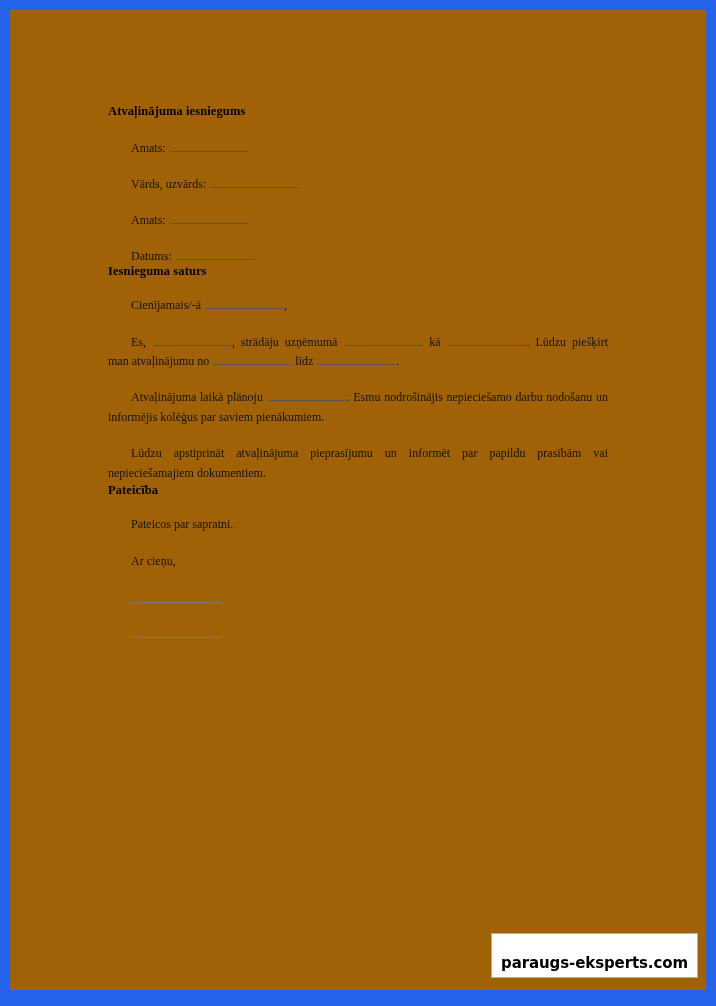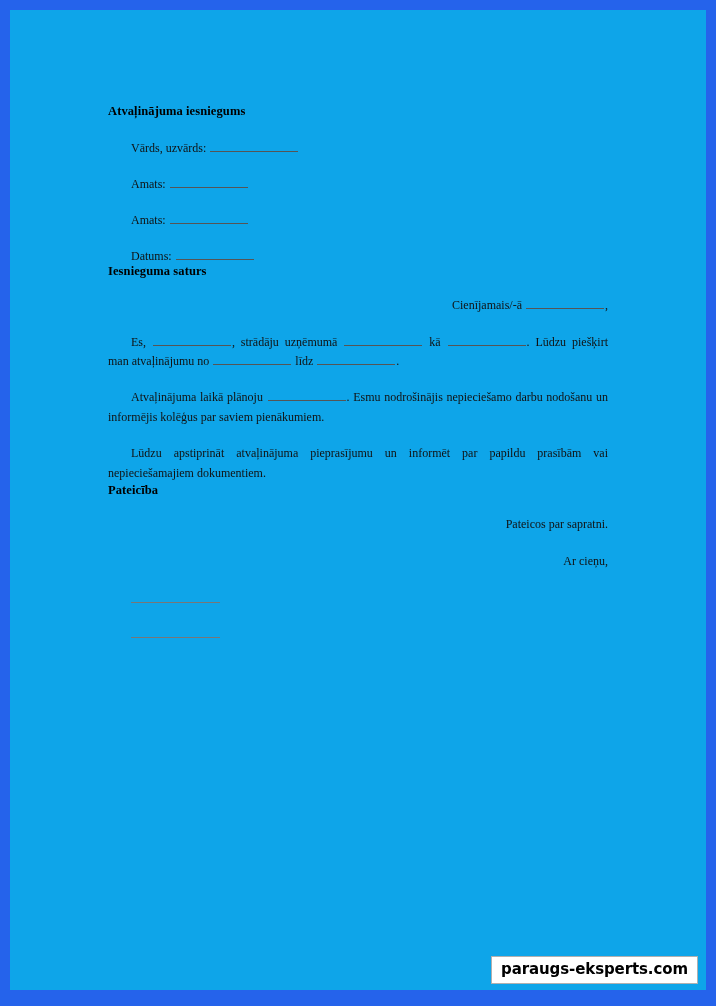--- a/index.html
+++ b/index.html
@@ -23,21 +23,21 @@
     height: 1006px;
     background: #2563eb;
     padding: 10px 10px 16px 10px;
   }
 
   
   #document-sheet {
     position: relative;
     width: 100%;
     height: 100%;
-    background: #0ea5e9;
+    background: #a16207;
     overflow: hidden;
   }
 
   
   #doc-content {
     position: absolute;
     left: 98px;
     top: 94px;
     width: 500px;
   }
@@ -78,69 +78,69 @@
 
   p.body-par {
     font-size: 12px;
     line-height: 1.62;
     color: #111111;
     margin: 0;
     text-align: justify;
     text-indent: 23px;
     margin-top: 17px;
   }
-  p.body-par.no-justify { text-align: right; }
+  p.body-par.no-justify { text-align: left; }
 
   p.body-par .blank { height: 0.88em; }
 
   
   .sig-line {
     width: 89px;
     height: 0;
     border-bottom: 1px solid #777777;
     margin-left: 23px;
   }
   .sig-line.first { margin-top: 31px; }
   .sig-line.second { margin-top: 34px; }
 
   
   #watermark-badge {
     position: absolute;
     right: 8px;
-    bottom: 6px;
+    bottom: 12px;
     background: #ffffff;
     border: 1px solid #b0b0b0;
-    padding: 3px 9px 4px 9px;
+    padding: 20px 9px 4px 9px;
     font-family: "DejaVu Sans", "Liberation Sans", sans-serif;
     font-weight: bold;
     font-size: 15px;
     line-height: 1.25;
     color: #000000;
     letter-spacing: -0.1px;
     white-space: nowrap;
   }
 </style>
 </head>
 <body>
 
 <div id="page-frame">
   <div id="document-sheet">
 
     <div id="doc-content">
 
       <h1 class="doc-heading">Atvaļinājuma iesniegums</h1>
 
       <div class="field-row">
-        <span>Vārds, uzvārds:</span>
-        <span class="blank blank-w1"></span>
+        <span>Amats:</span>
+        <span class="blank blank-w2"></span>
       </div>
 
       <div class="field-row">
-        <span>Amats:</span>
-        <span class="blank blank-w2"></span>
+        <span>Vārds, uzvārds:</span>
+        <span class="blank blank-w1"></span>
       </div>
 
 
       <div class="field-row">
         <span>Amats:</span>
         <span class="blank blank-w2"></span>
       </div>
 
       <div class="field-row">
         <span>Datums:</span>

